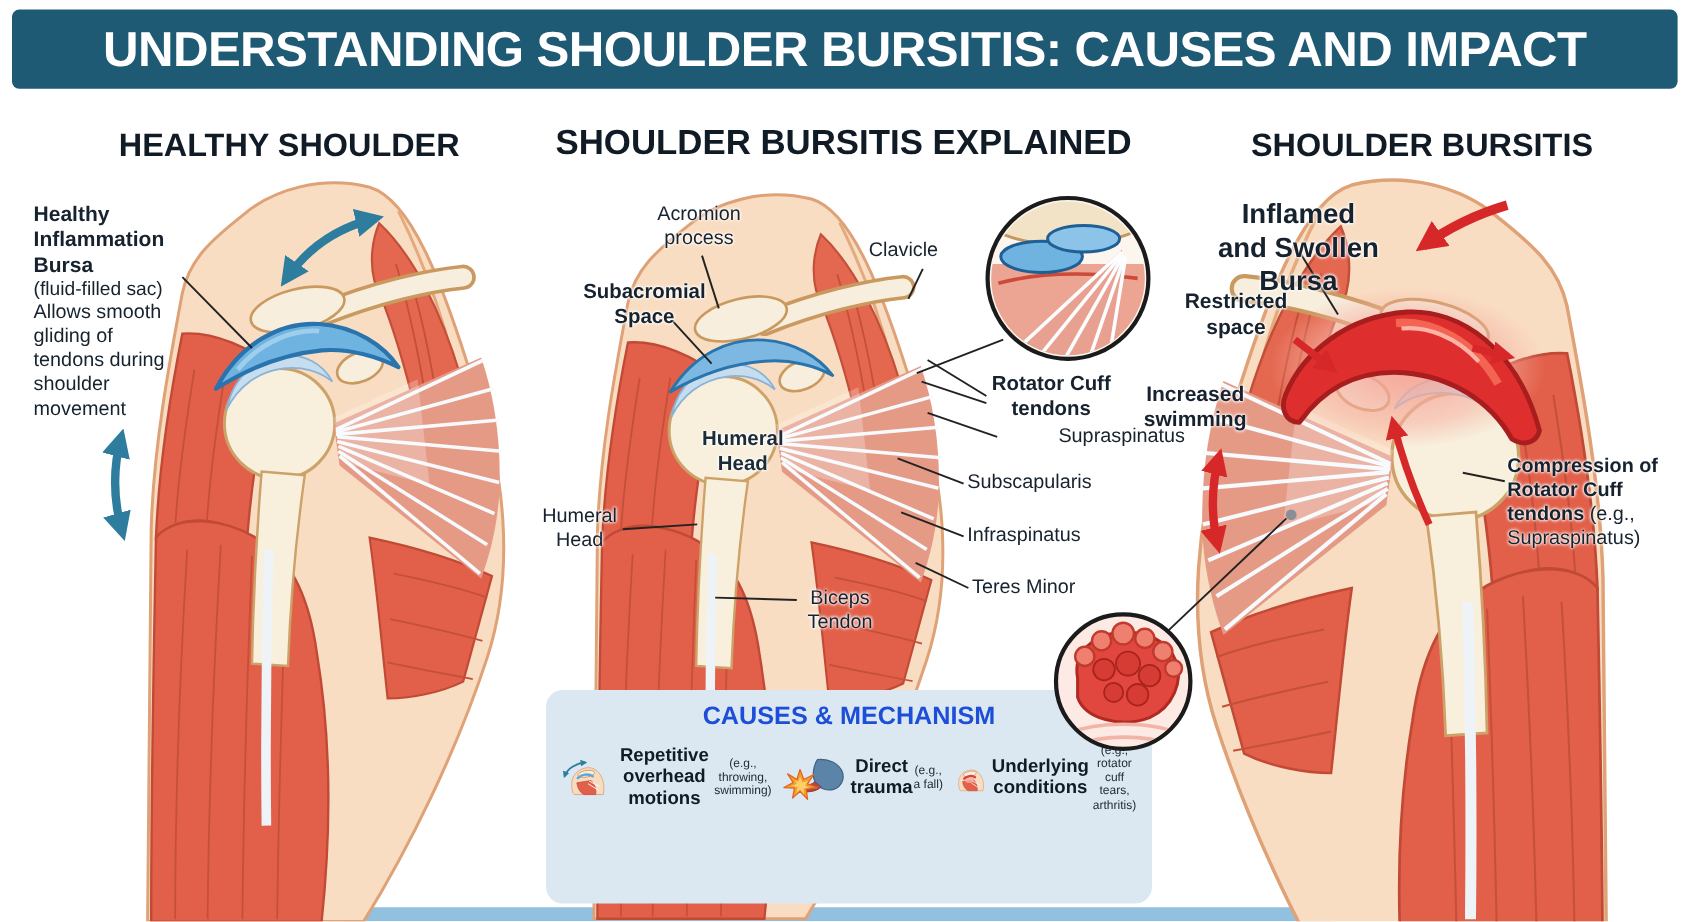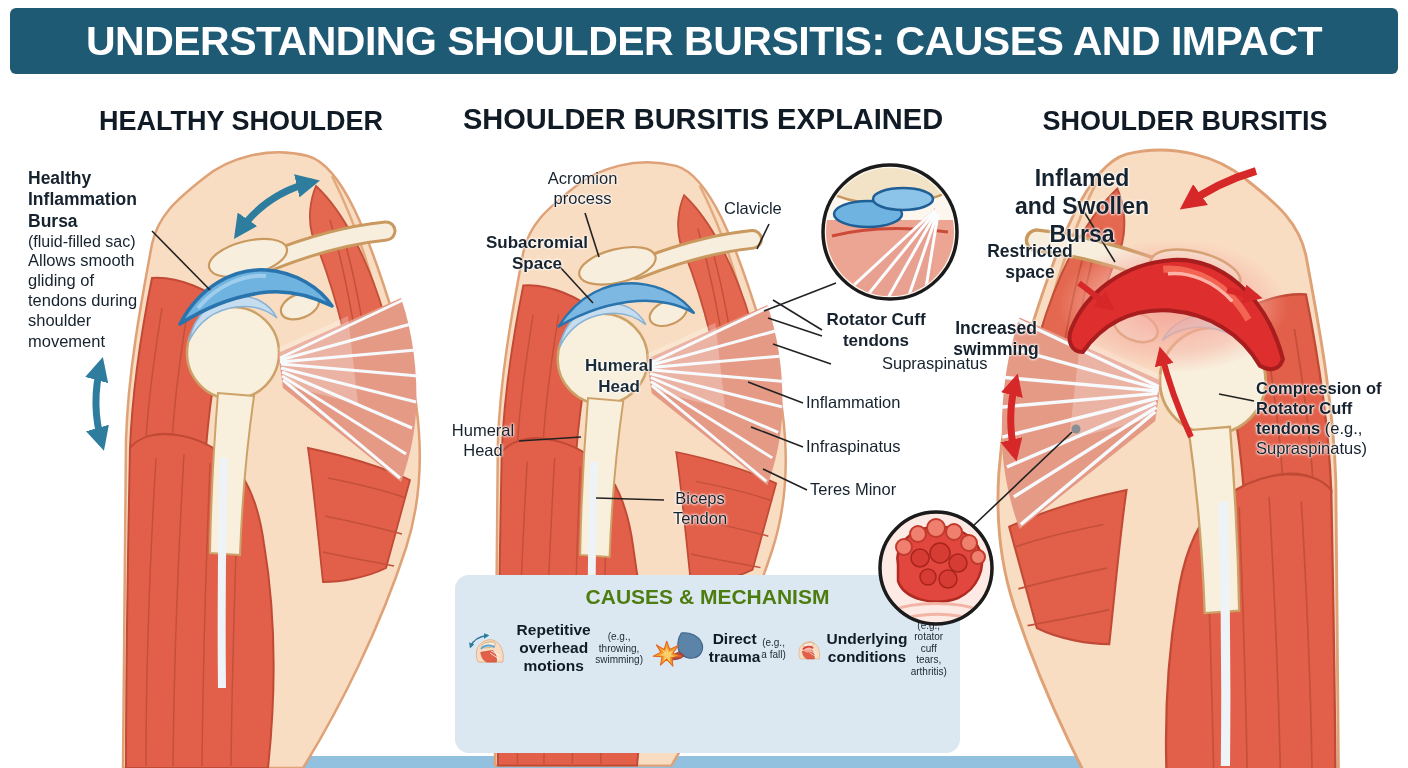--- a/index.html
+++ b/index.html
@@ -12,21 +12,21 @@
   #h2-healthy{left:241px;top:106px;font-size:27px;}
   #h2-explained{left:703px;top:103px;font-size:29px;}
   #h2-bursitis{left:1185px;top:106px;font-size:27px;}
   .art{position:absolute;left:0;top:0;z-index:1;pointer-events:none;}
   .lbl{position:absolute;z-index:4;color:#16222e;font-size:16.5px;line-height:1.22;
        text-shadow:0 0 3px #fff,0 0 3px #fff,0 0 2px #fff;}
   .b{font-weight:700;}
   .ctr{text-align:center;}
   .causes-box{position:absolute;left:455px;top:575px;width:505px;height:178px;background:#dce8f1;
               border-radius:14px;z-index:2;box-sizing:border-box;padding:8px 10px 6px 10px;}
-  .causes-head{font-size:21px;font-weight:700;color:#4d7c0f;text-align:center;margin:2px 0 0 0;}
+  .causes-head{font-size:21px;font-weight:700;color:#1d4ed8;text-align:center;margin:2px 0 0 0;}
   .causes-row{display:flex;justify-content:space-between;margin-top:2px;}
   .cause-col{display:flex;flex-direction:row;align-items:center;}
   .cause-col.c1{width:178px;} .cause-col.c2{width:140px;} .cause-col.c3{width:160px;}
   .cause-icon{display:block;height:74px;}
   .cause-title{font-size:15.5px;font-weight:700;color:#101b26;text-align:center;line-height:1.15;}
   .cause-note{font-size:10px;color:#1b2733;text-align:center;line-height:1.15;margin-top:1px;}
   #inset2{position:absolute;left:870px;top:503px;z-index:3;}
 </style>
 </head>
 <body>
@@ -222,21 +222,21 @@
   <div class="lbl" style="left:28px;top:250px;width:122px;">Allows smooth gliding of tendons during shoulder movement</div>
 
   <div class="lbl ctr" style="left:535px;top:168px;width:95px;">Acromion process</div>
   <div class="lbl" style="left:724px;top:198px;width:70px;">Clavicle</div>
   <div class="lbl b ctr" style="left:481px;top:233px;width:112px;font-size:17px;">Subacromial Space</div>
   <div class="lbl b ctr" style="left:578px;top:356px;width:82px;font-size:17px;color:#1c2b38;">Humeral Head</div>
   <div class="lbl ctr" style="left:448px;top:420px;width:70px;">Humeral Head</div>
   <div class="lbl ctr" style="left:666px;top:488px;width:68px;">Biceps Tendon</div>
   <div class="lbl b ctr" style="left:820px;top:310px;width:112px;font-size:17px;">Rotator Cuff tendons</div>
   <div class="lbl" style="left:834px;top:353px;width:110px;margin-left:48px;">Supraspinatus</div>
-  <div class="lbl" style="left:806px;top:392px;width:110px;">Inflammation</div>
+  <div class="lbl" style="left:806px;top:392px;width:110px;">Subscapularis</div>
   <div class="lbl" style="left:806px;top:436px;width:110px;">Infraspinatus</div>
   <div class="lbl" style="left:810px;top:479px;width:100px;">Teres Minor</div>
 
   <div class="lbl b ctr" style="left:1012px;top:164px;width:140px;font-size:23px;">Inflamed and Swollen Bursa</div>
   <div class="lbl b ctr" style="left:980px;top:241px;width:100px;font-size:17.5px;">Restricted space</div>
   <div class="lbl b ctr" style="left:950px;top:318px;width:92px;font-size:17.5px;">Increased swimming</div>
   <div class="lbl" style="left:1256px;top:378px;width:138px;">
     <span class="b">Compression of Rotator Cuff tendons</span>
     <span>(e.g., Supraspinatus)</span>
   </div>

